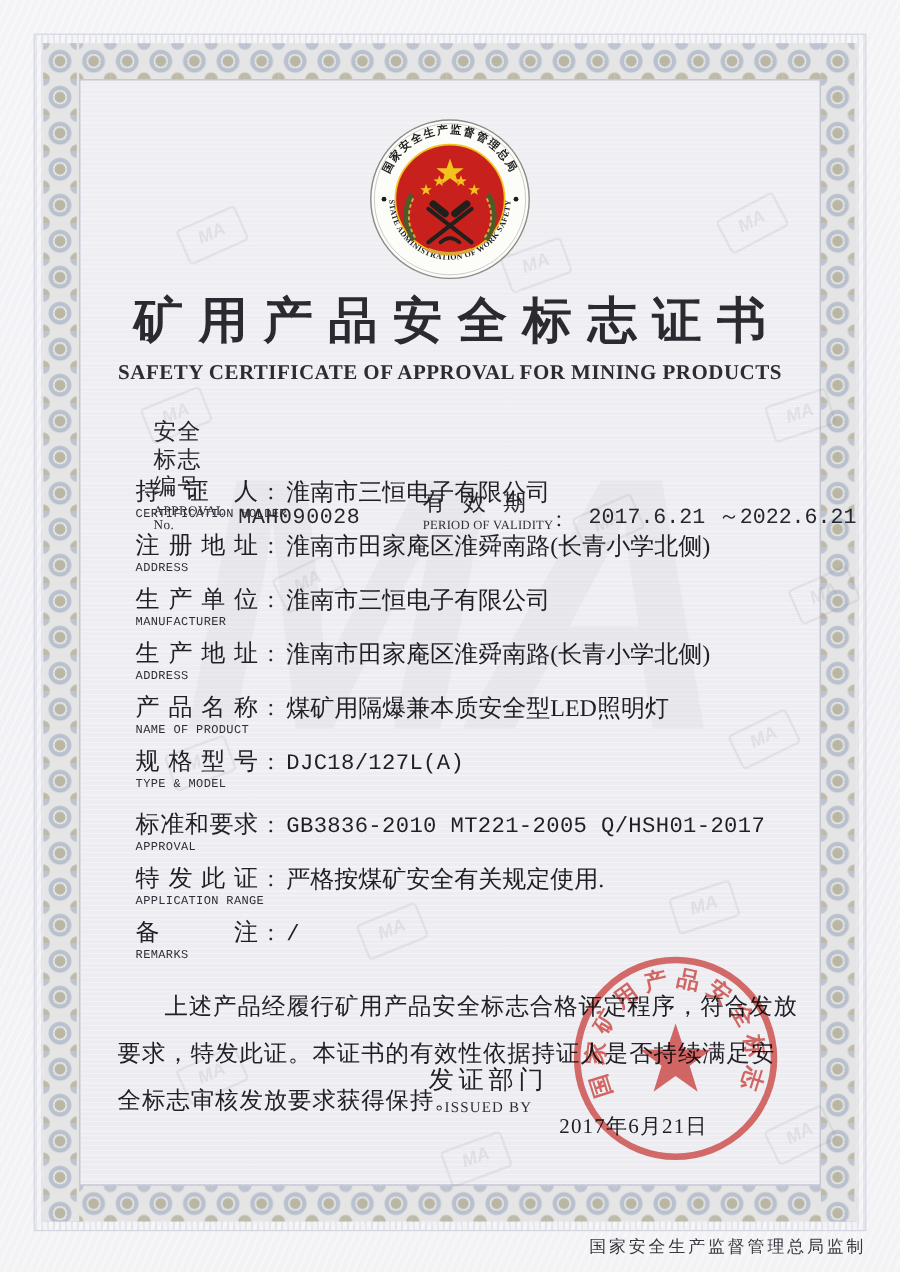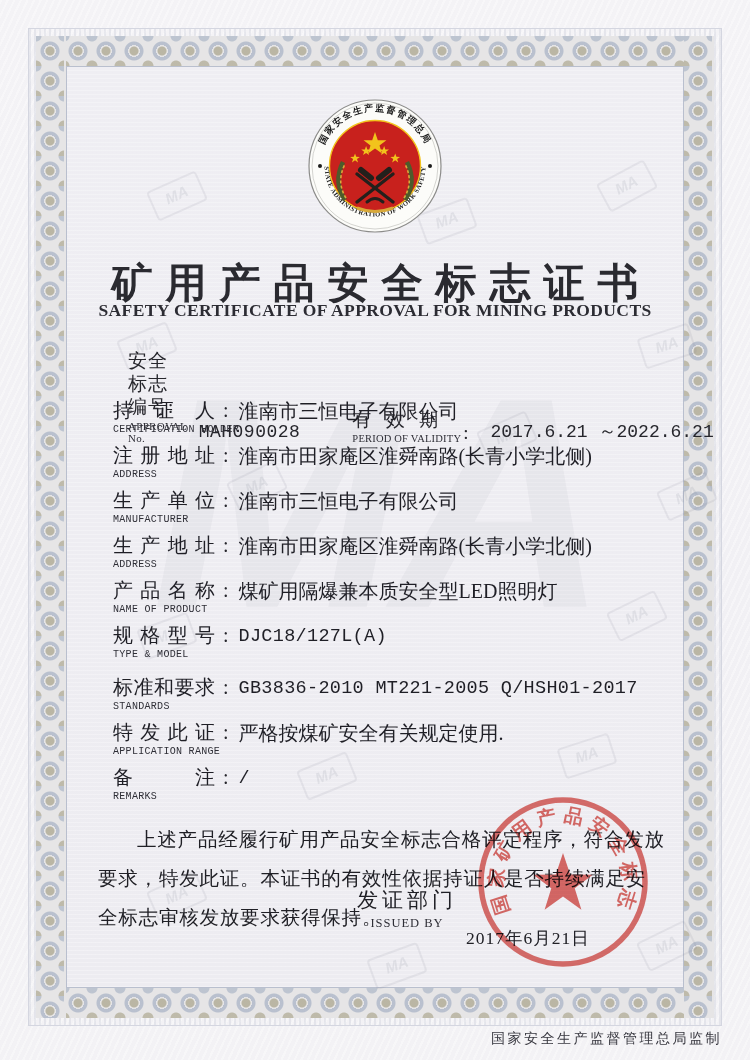--- a/index.html
+++ b/index.html
@@ -53,21 +53,21 @@
   .wm-badge{
     position:absolute;width:50px;height:28px;border:2px solid rgba(108,112,132,0.10);
     border-radius:4px;color:rgba(108,112,132,0.12);
     font-family:"Liberation Sans","DejaVu Sans",sans-serif;font-weight:bold;font-style:italic;
     font-size:15px;line-height:26px;text-align:center;pointer-events:none;
   }
   
   .emblem{position:absolute;left:305px;top:96px;width:140px;height:140px;}
   
   .title{
-    position:absolute;left:0;right:0;top:256px;text-align:center;
+    position:absolute;left:0;right:0;top:240px;text-align:center;
     font-size:41px;font-weight:bold;letter-spacing:13px;color:#2a2a30;white-space:nowrap;
     text-indent:13px;
   }
   .subtitle{
     position:absolute;left:0;right:0;top:300px;text-align:center;
     font-size:17.5px;font-weight:bold;letter-spacing:.4px;color:#2c2c33;
   }
   
   .approval-row{position:absolute;left:128px;top:349px;right:80px;display:flex;align-items:flex-end;}
   .ap-label .cnl{font-size:19px;letter-spacing:1px;display:block;line-height:23px;}
@@ -240,21 +240,21 @@
       <div class="label-block">
           <span class="label-cn">规格型号</span>
           <span class="label-en">TYPE &amp; MODEL</span>
         </div>
       <span class="colon">:</span>
       <span class="value mono">DJC18/127L(A)</span>
     </div>
     <div class="field-row gap-before">
       <div class="label-block">
           <span class="label-cn">标准和要求</span>
-          <span class="label-en">STANDARDS</span>
+          <span class="label-en">APPROVAL</span>
         </div>
       <span class="colon">:</span>
       <span class="value mono">GB3836-2010 MT221-2005 Q/HSH01-2017</span>
     </div>
     <div class="field-row">
       <div class="label-block">
           <span class="label-cn">特发此证</span>
           <span class="label-en">APPLICATION RANGE</span>
         </div>
       <span class="colon">:</span>

